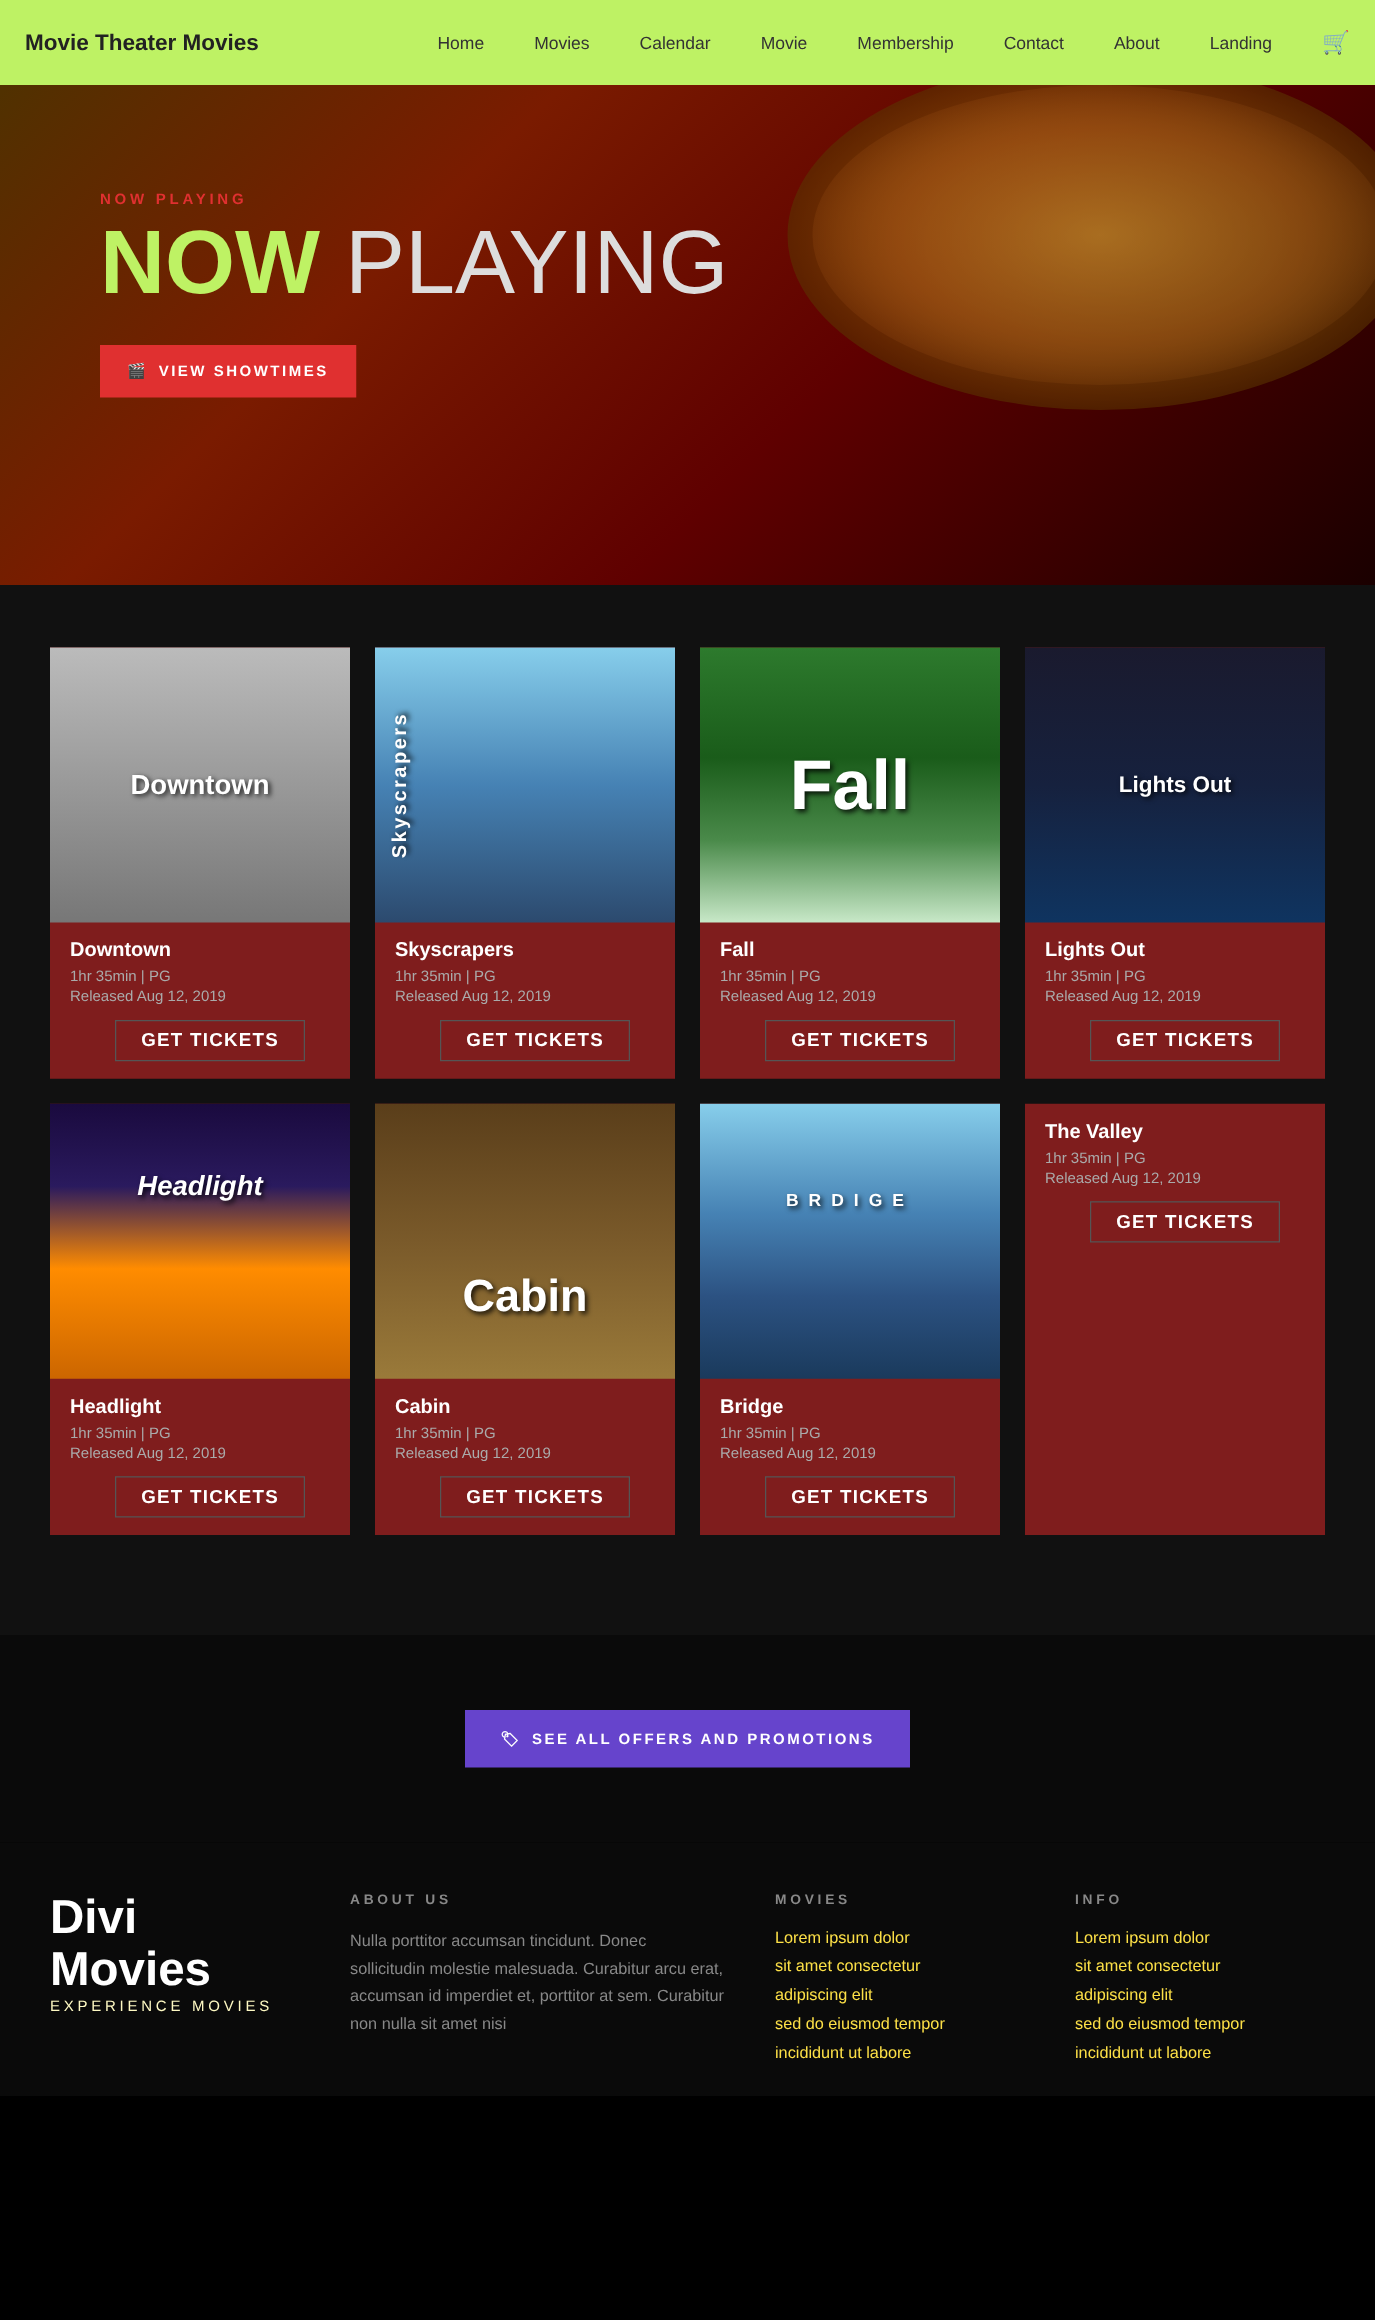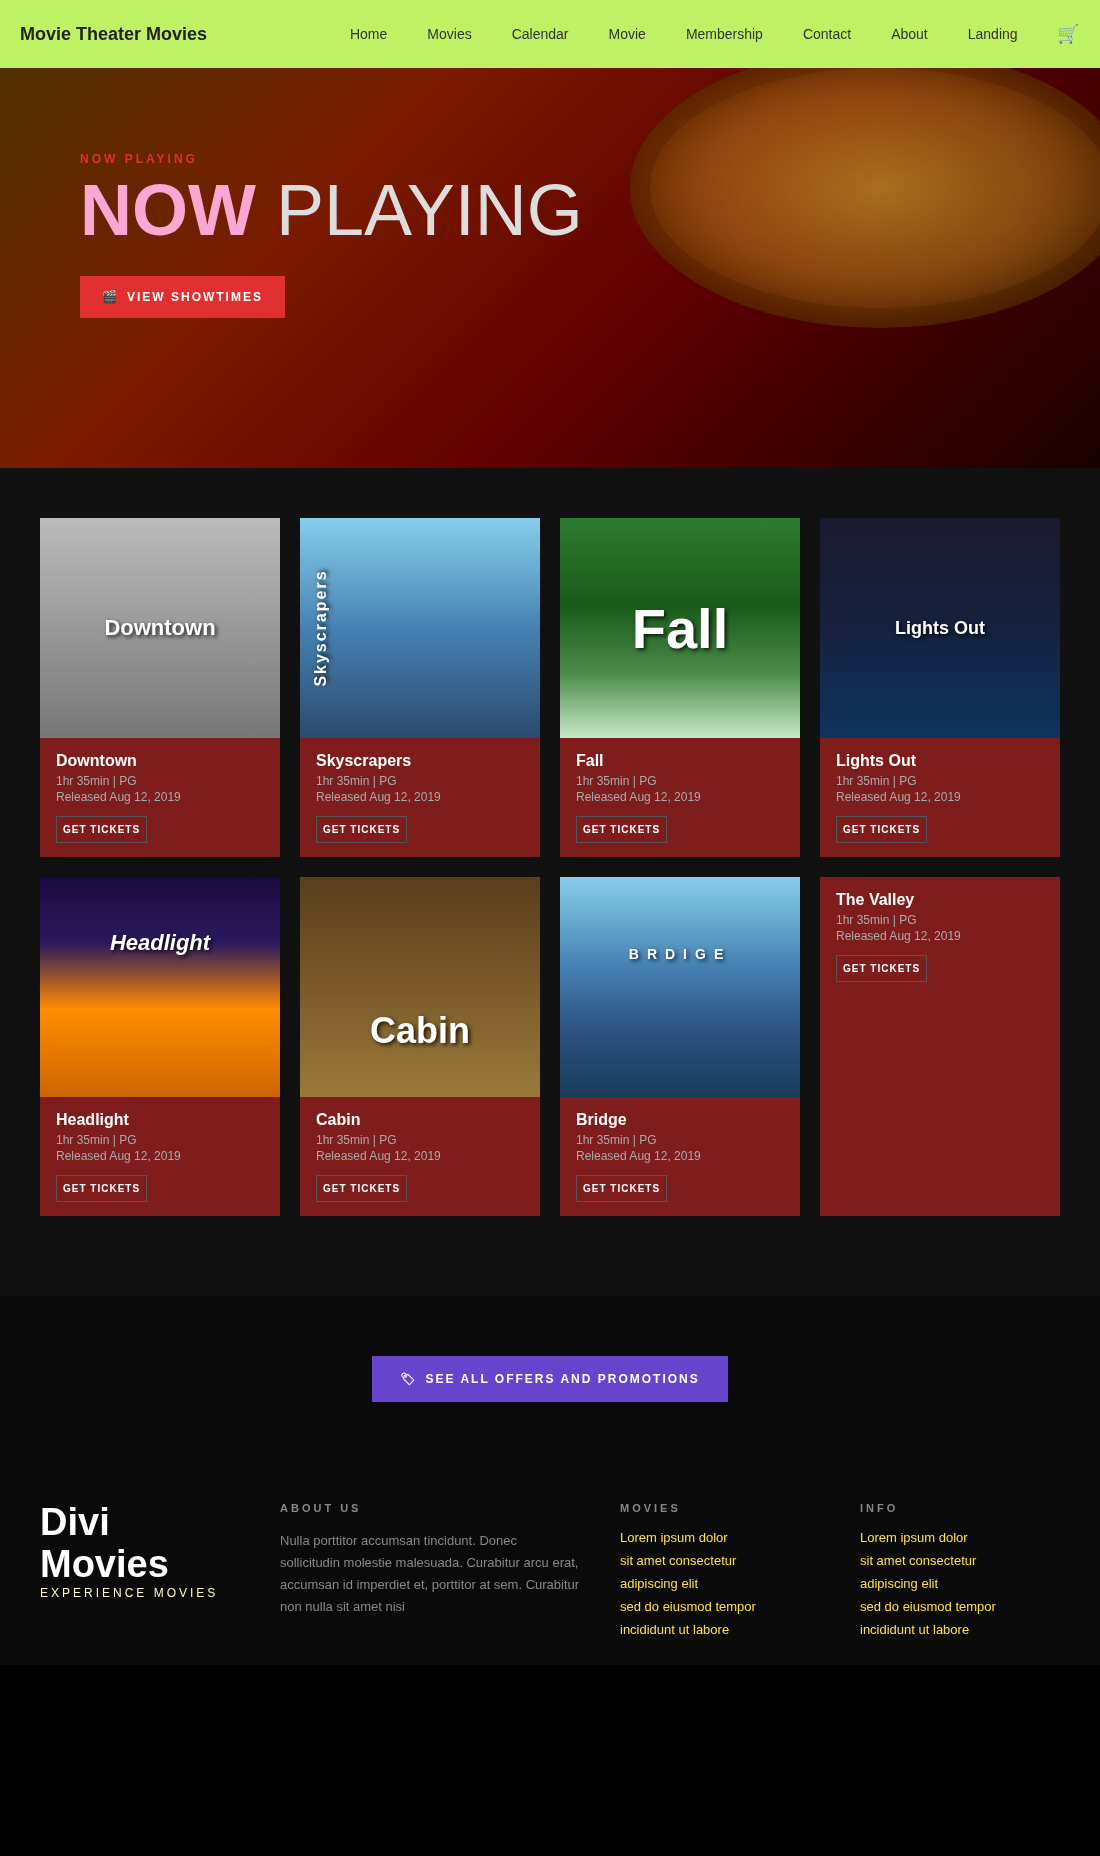--- a/index.html
+++ b/index.html
@@ -84,21 +84,21 @@
       font-family: sans-serif;
       margin-bottom: 8px;
     }
     .hero-title {
       font-size: 72px;
       font-weight: 900;
       line-height: 1;
       font-family: sans-serif;
       margin-bottom: 30px;
     }
-    .hero-title .bold { font-weight: 900; color: #f9a8d4; }
+    .hero-title .bold { font-weight: 900; color: #bef264; }
     .hero-title .light { font-weight: 300; color: #ddd; }
     .hero-btn {
       display: inline-flex;
       align-items: center;
       gap: 8px;
       background: #e03030;
       color: #fff;
       padding: 14px 22px;
       font-size: 12px;
       font-weight: bold;
@@ -221,27 +221,28 @@
       font-size: 12px;
       color: #aaa;
       font-family: sans-serif;
       margin-bottom: 12px;
     }
     .ticket-btn {
       display: inline-block;
       border: 1px solid #555;
       color: #fff;
       background: transparent;
-      padding: 7px 6px;
-      font-size: 10px;
+      padding: 7px 20px;
+      font-size: 15px;
       font-weight: bold;
       letter-spacing: 1px;
       text-transform: uppercase;
       font-family: sans-serif;
       cursor: pointer;
+      margin-left: 36px;
     }
 
     
     .promotions-section {
       background: #0a0a0a;
       padding: 60px 40px;
       text-align: center;
     }
     .promo-btn {
       display: inline-flex;

